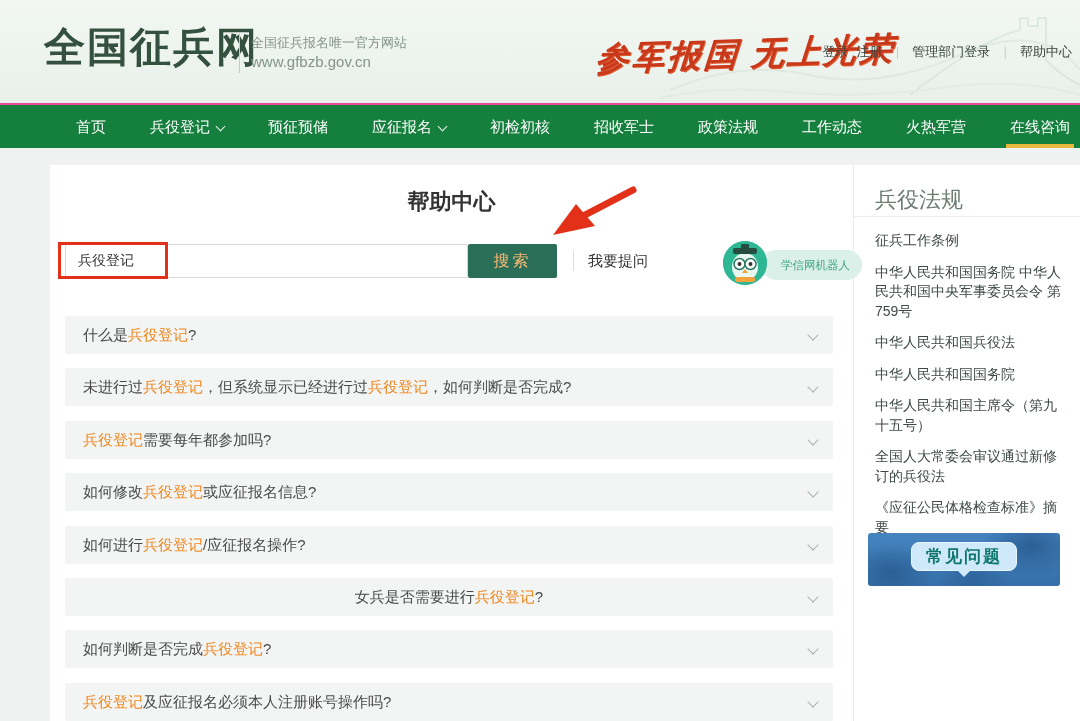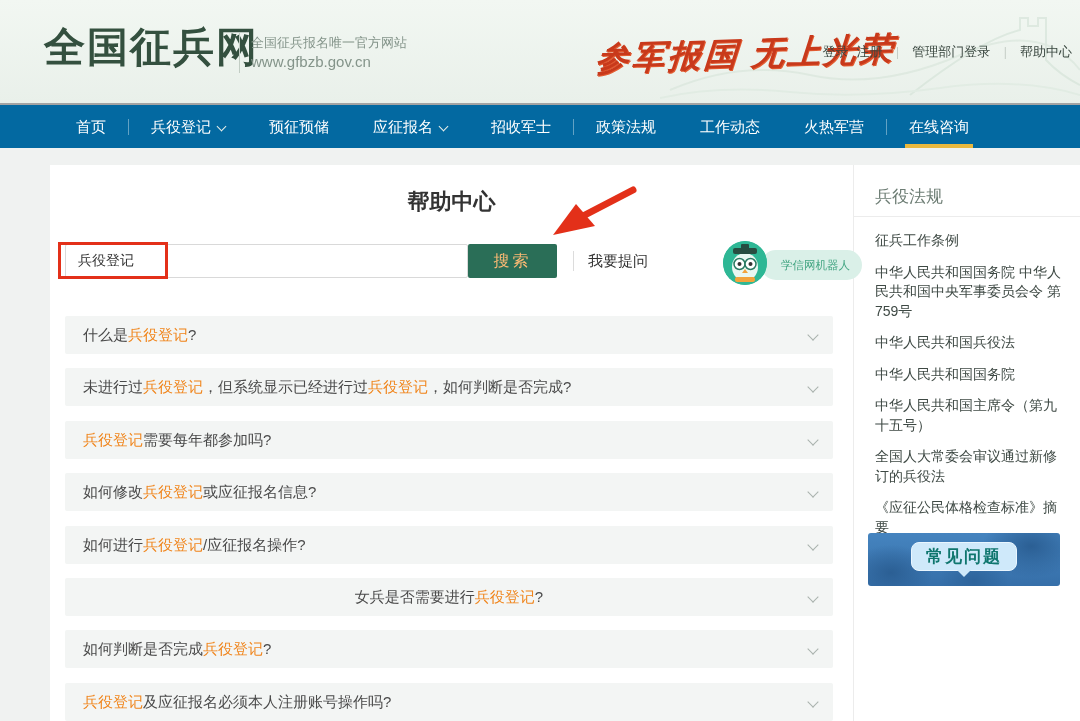--- a/index.html
+++ b/index.html
@@ -17,22 +17,22 @@
   .tagline2 { position:absolute; left:251px; top:53px; font-size:15px; color:#84948a; }
   .slogan { position:absolute; left:596px; top:32px; font-size:33px; font-weight:900; font-style:italic;
             font-family:"Liberation Serif","DejaVu Serif",serif; letter-spacing:3px;
             color:#c8391b; text-shadow:1px 1px 0 #e25b31; transform:skewX(-6deg) rotate(-2deg); }
   .header-links { position:absolute; top:43px; right:8px; font-size:13px; color:#39463f; }
   .header-links a { color:#39463f; text-decoration:none; cursor:pointer; }
   .hl-sep { color:#b9c2bb; margin:0 9px; font-size:12px; }
   .hl-gap { display:inline-block; width:8px; }
 
   
-  .nav { position:absolute; left:0; top:103px; width:1080px; height:45px; background:#0369a1;
-         border-top:2px solid #a3a3a3; display:flex; align-items:flex-end; padding-left:54px; }
+  .nav { position:absolute; left:0; top:103px; width:1080px; height:45px; background:#15803d;
+         border-top:2px solid #ec4899; display:flex; align-items:flex-end; padding-left:54px; }
   .nav-item { position:relative; color:#fff; font-size:15px; line-height:43px; padding:0 22px;
               cursor:pointer; white-space:nowrap; }
   .nav-item.active::after { content:""; position:absolute; left:18px; right:18px; bottom:0;
               height:4px; background:#e9b83d; }
   .chev-w { display:inline-block; width:7px; height:7px; border-right:1.5px solid #e8efe9;
             border-bottom:1.5px solid #e8efe9; transform:rotate(45deg); margin-left:7px;
             vertical-align:2px; }
   .nav-div { width:1px; height:16px; background:rgba(255,255,255,.38); align-self:center; }
 
   
@@ -67,21 +67,21 @@
   
   .faq-row { position:absolute; left:15px; width:768px; height:38px; background:#f3f5f4;
              border-radius:2px; line-height:38px; padding:0 18px; font-size:15px; color:#4a4a4a;
              cursor:pointer; white-space:nowrap; overflow:hidden; }
   .faq-row .kw { color:#f0851c; }
   .chev-g { position:absolute; right:16px; top:15px; width:8px; height:8px;
             border-right:1.5px solid #a9b2ad; border-bottom:1.5px solid #a9b2ad;
             transform:rotate(45deg); }
 
   
-  .sb-title { position:absolute; left:825px; top:20px; font-size:17px; color:#6d7d74; }
+  .sb-title { position:absolute; left:825px; top:20px; font-size:22px; color:#6d7d74; }
   .sb-divider { position:absolute; left:804px; top:51px; width:226px; height:1px; background:#ececec; }
   .laws { position:absolute; left:825px; top:66px; width:194px; }
   .law-item { font-size:14px; line-height:19.5px; color:#3e4944; margin-bottom:12px; cursor:pointer; }
   .banner { position:absolute; left:818px; top:368px; width:192px; height:53px; border-radius:3px;
             cursor:pointer; overflow:hidden;
             background:radial-gradient(ellipse 60px 40px at 12% 75%,#2b5f94 0%,rgba(43,95,148,0) 70%),
                        radial-gradient(ellipse 70px 45px at 85% 25%,#2b5f94 0%,rgba(43,95,148,0) 70%),
                        radial-gradient(ellipse 50px 35px at 55% 90%,#2e649b 0%,rgba(46,100,155,0) 70%),
                        linear-gradient(180deg,#4584bf 0%,#366fa9 100%); }
   .bubble { position:absolute; left:50%; top:9px; transform:translateX(-50%); background:#cfe9fa;
@@ -108,20 +108,21 @@
     <div class="slogan">参军报国 无上光荣</div>
     <div class="header-links"><a>登录</a><span class="hl-gap"></span><a>注册</a><span class="hl-sep">｜</span><a>管理部门登录</a><span class="hl-sep">｜</span><a>帮助中心</a></div>
   </div>
 
   <nav class="nav" id="nav-bar">
       <span class="nav-item"><span>首页</span></span>
       <span class="nav-div"></span>
       <span class="nav-item"><span>兵役登记</span><i class="chev-w"></i></span>
       <span class="nav-item"><span>预征预储</span></span>
       <span class="nav-item"><span>应征报名</span><i class="chev-w"></i></span>
+      <span class="nav-item"><span>初检初核</span></span>
       <span class="nav-item"><span>招收军士</span></span>
       <span class="nav-div"></span>
       <span class="nav-item"><span>政策法规</span></span>
       <span class="nav-item"><span>工作动态</span></span>
       <span class="nav-item"><span>火热军营</span></span>
       <span class="nav-div"></span>
       <span class="nav-item active"><span>在线咨询</span></span>
     </nav>
 
   <div class="content">

